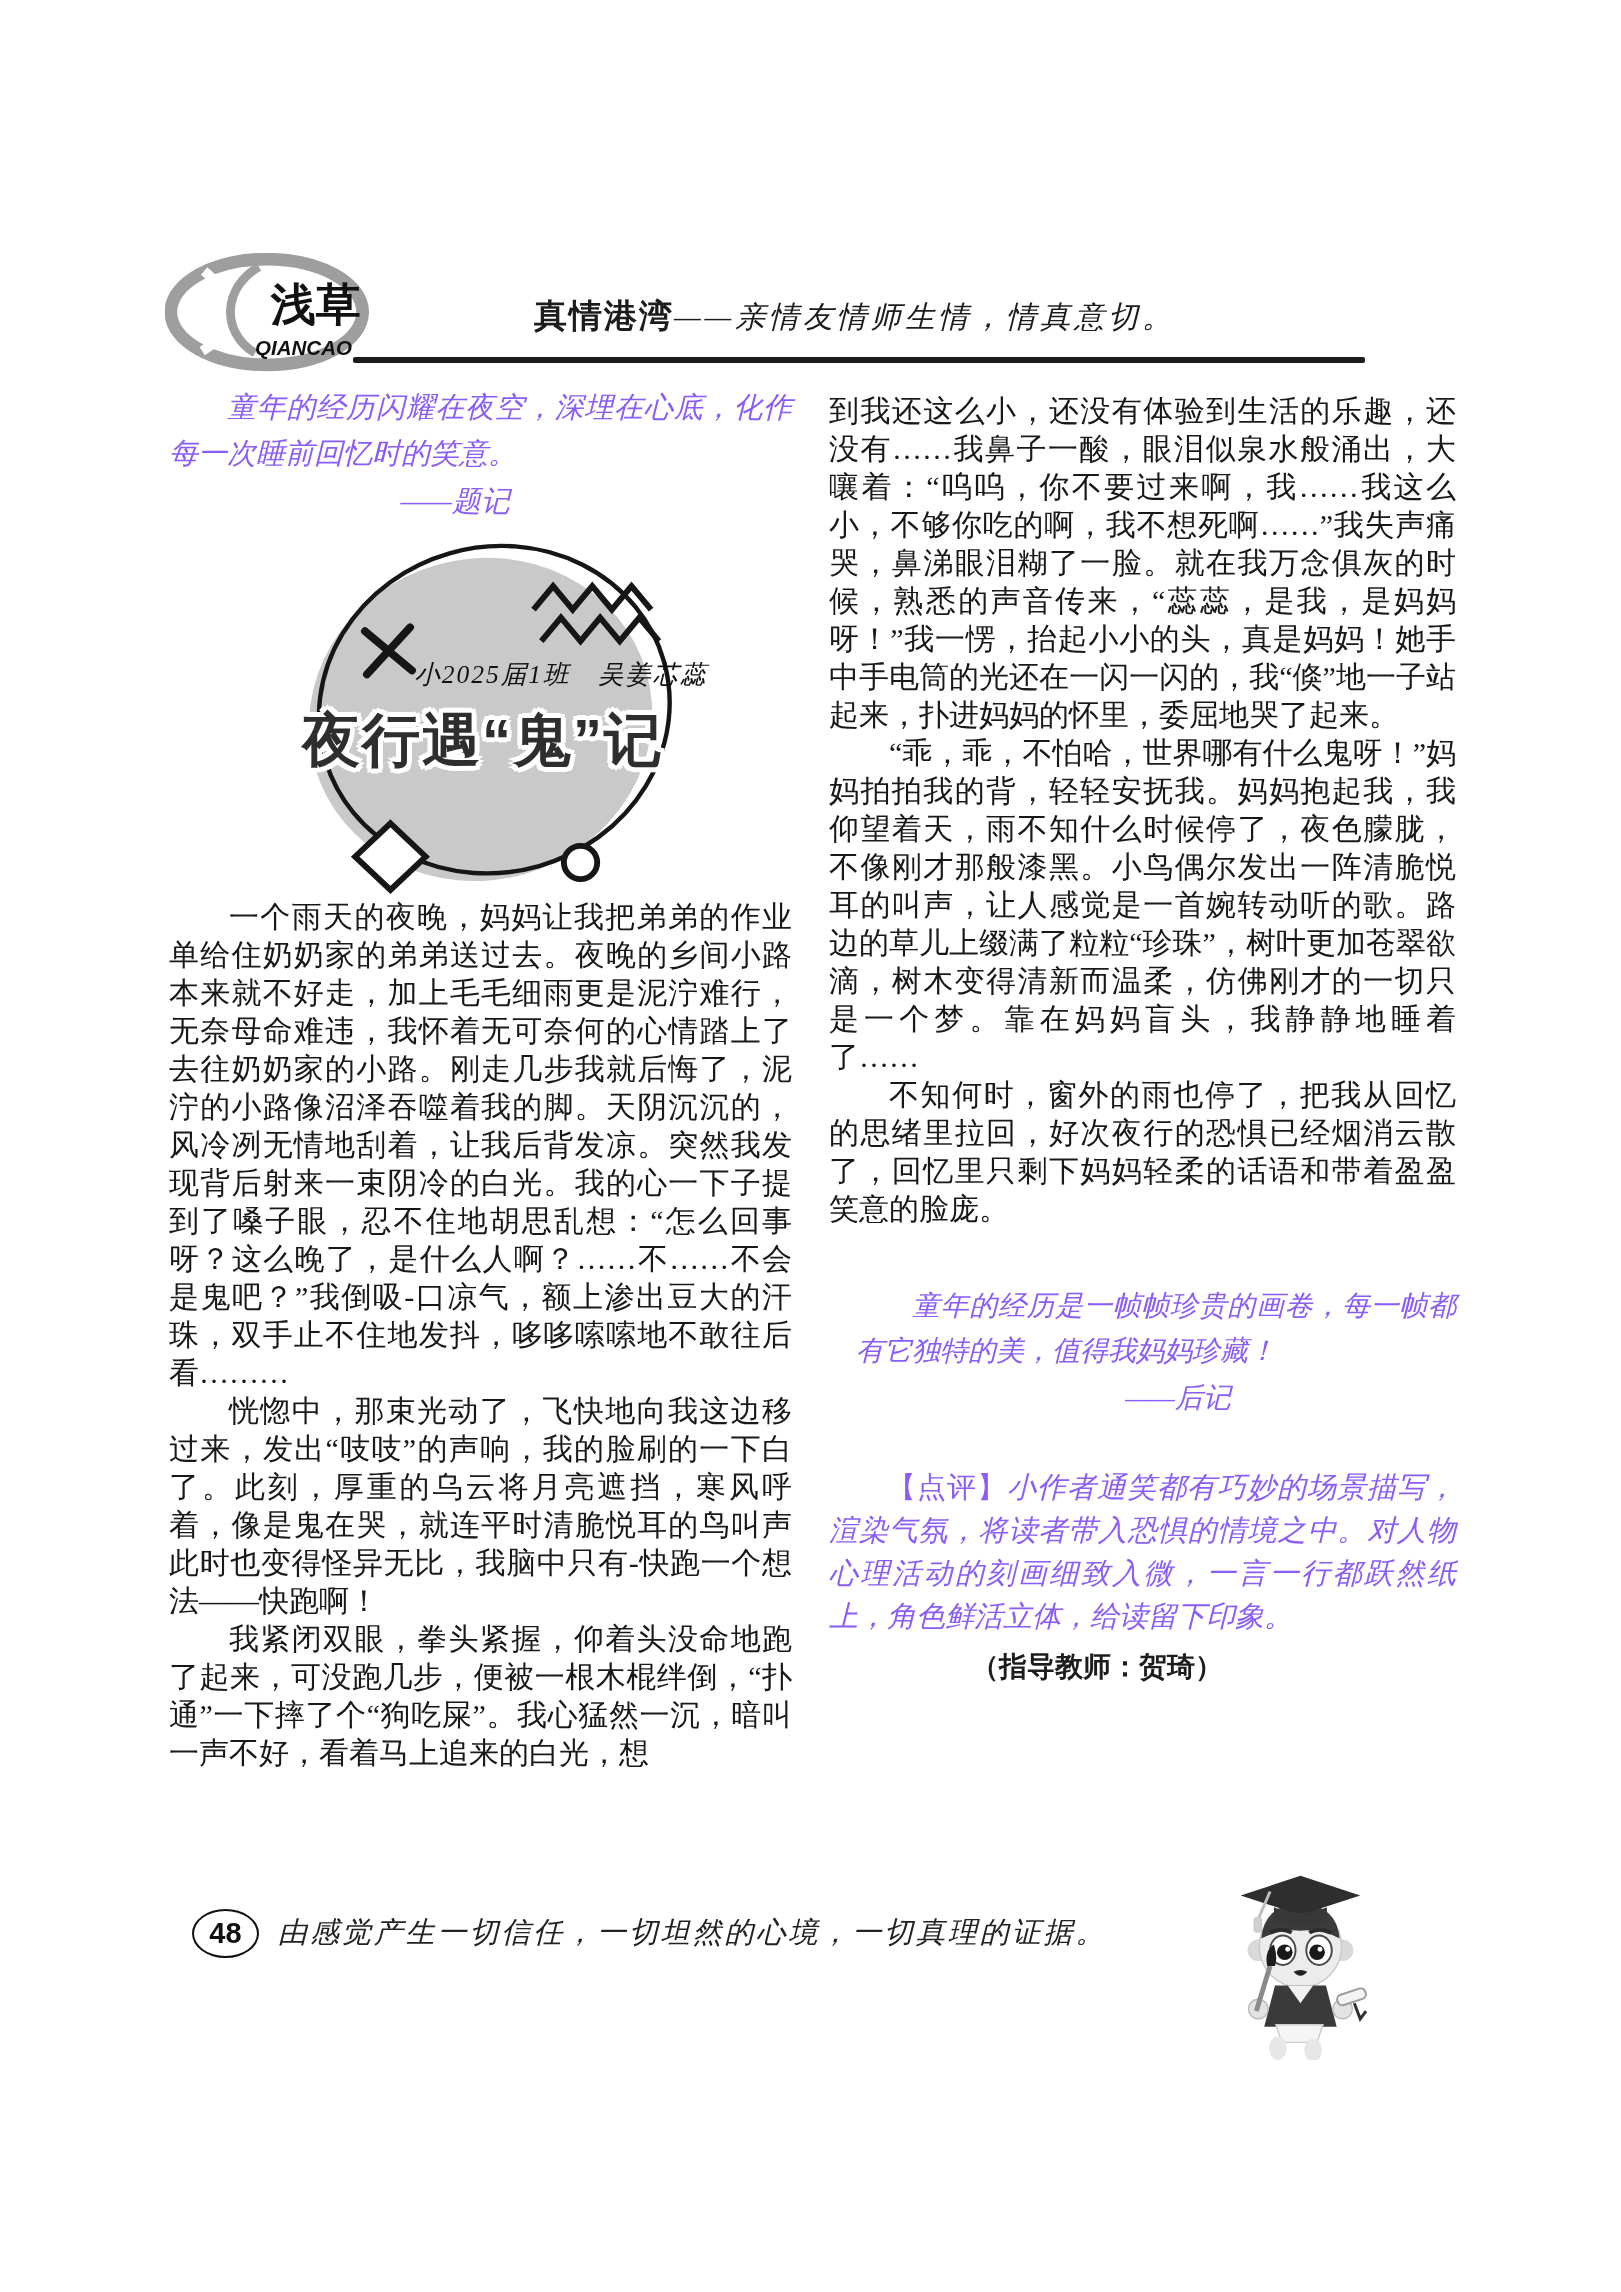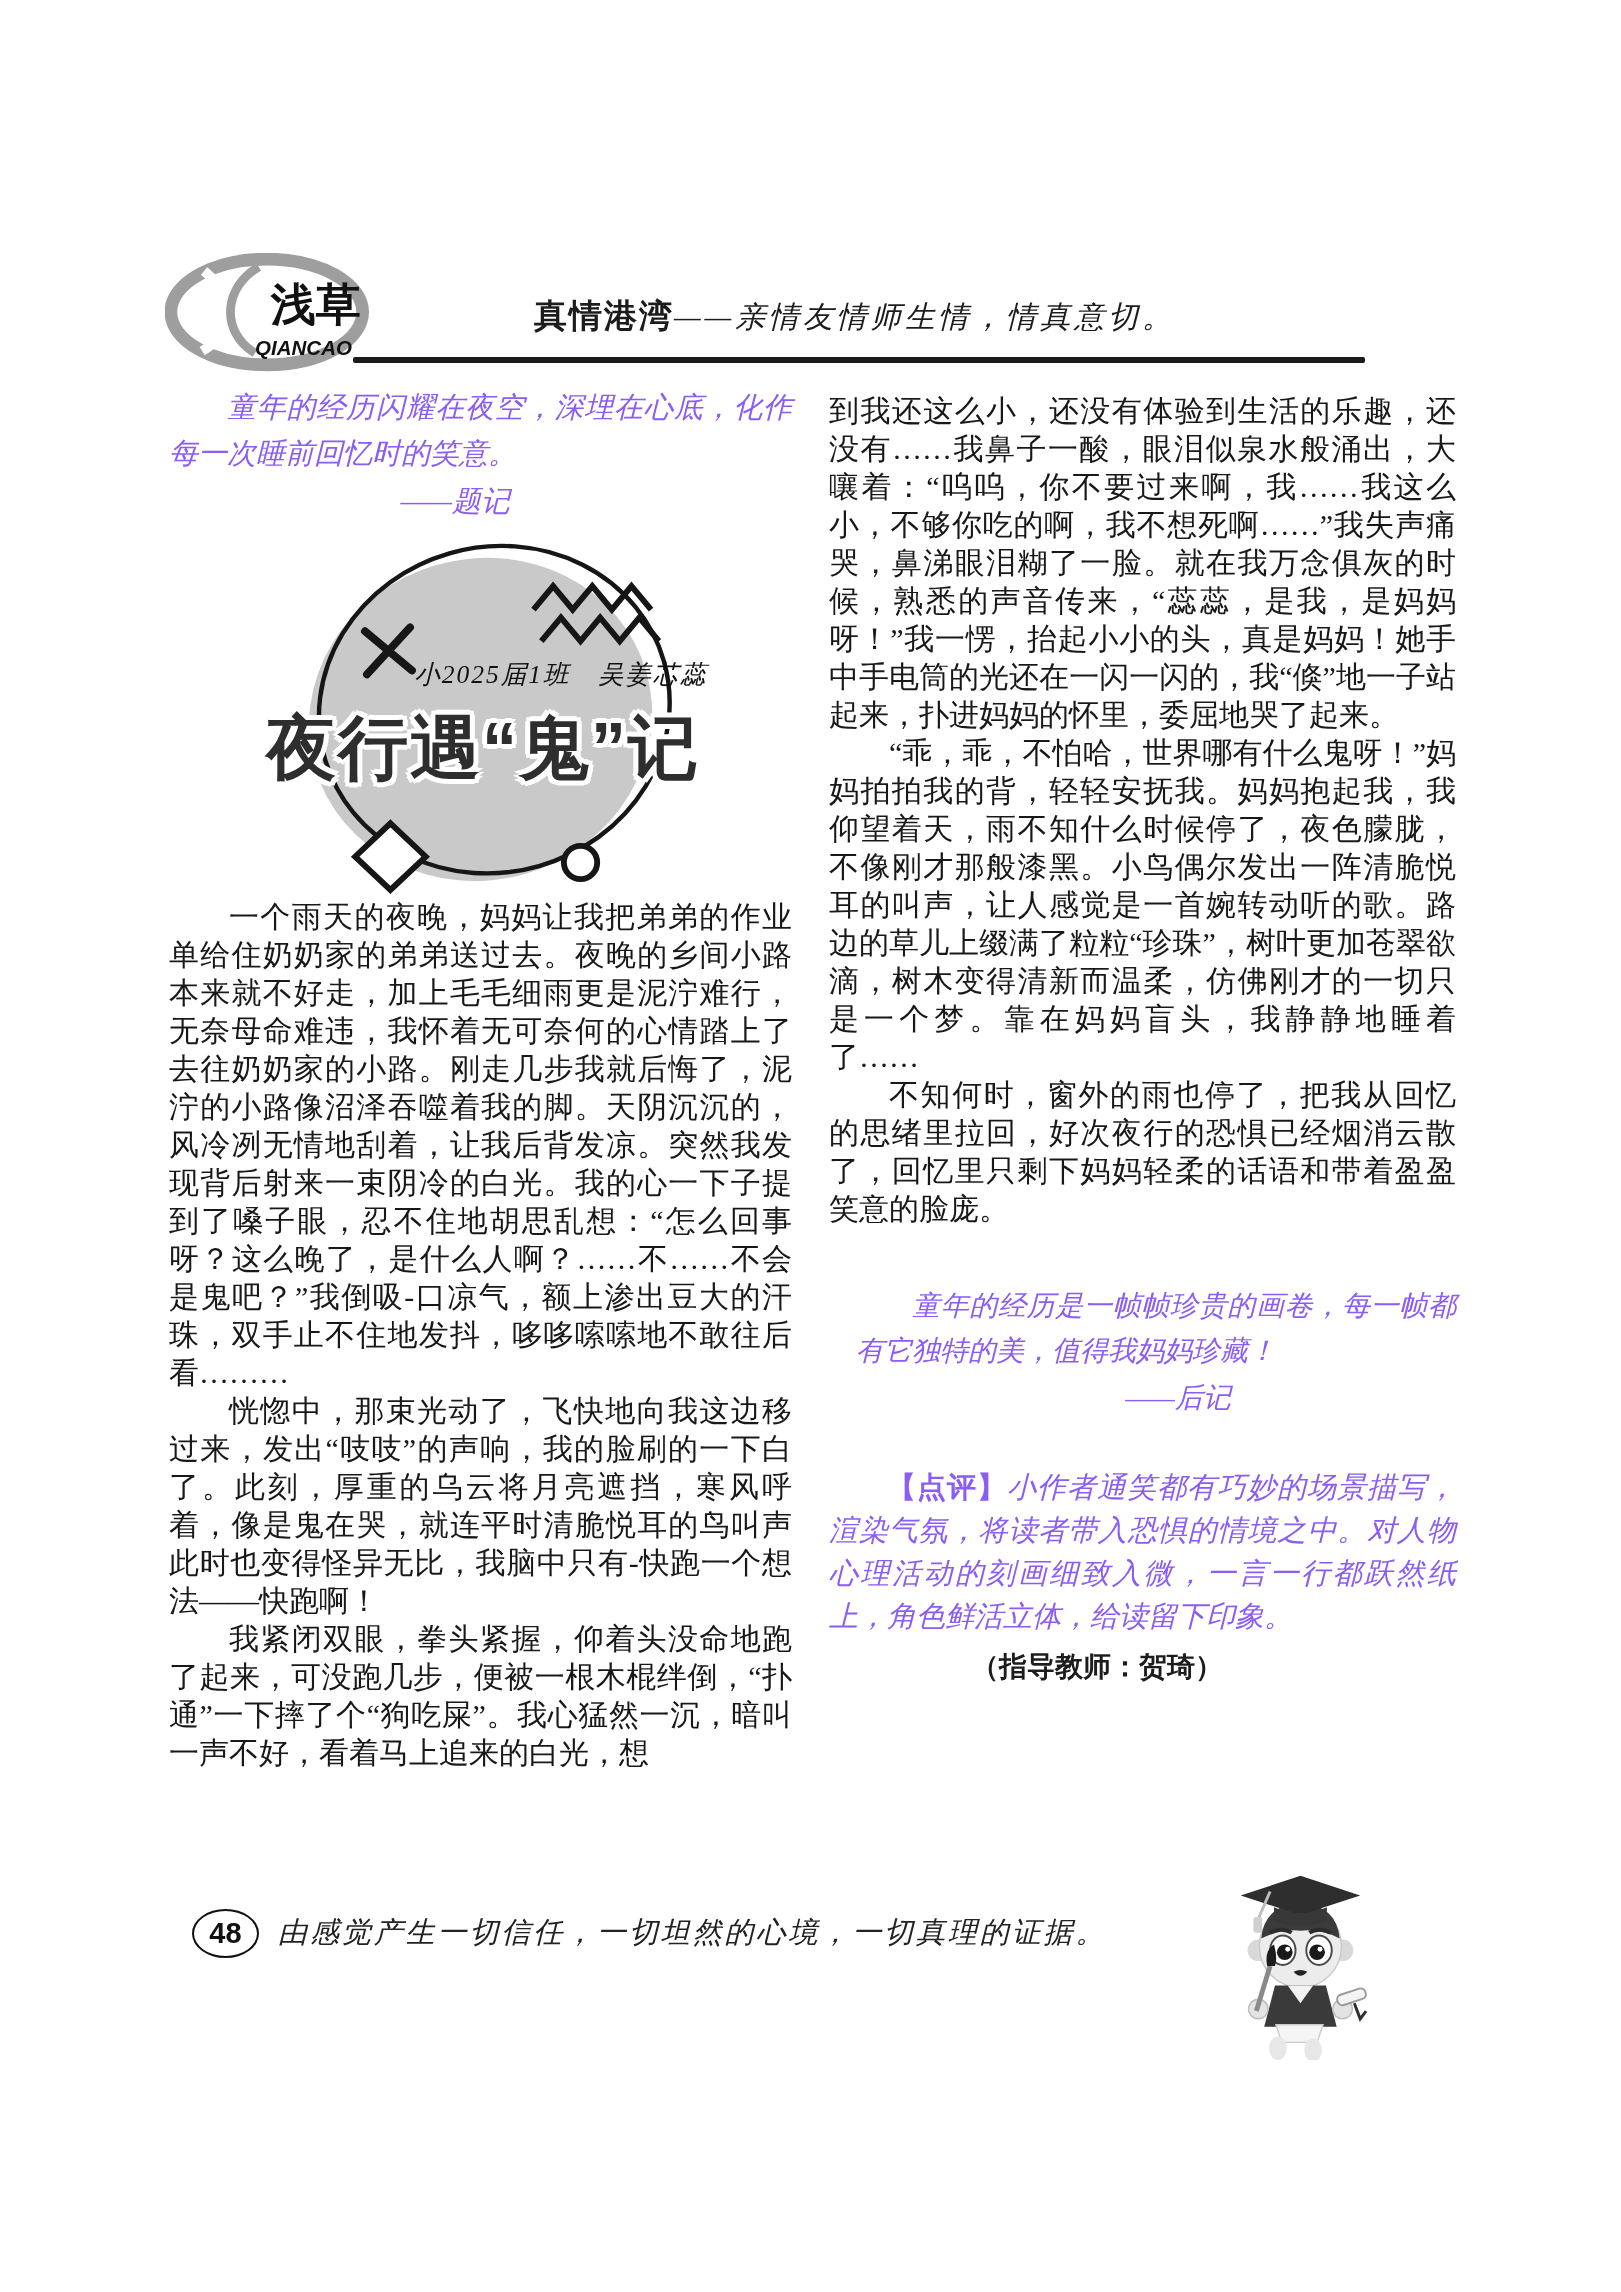--- a/index.html
+++ b/index.html
@@ -50,21 +50,21 @@
   .title-svg{position:absolute;left:0;top:0;}
   .byline{
     position:absolute;left:157px;top:120px;width:470px;
     text-align:center;font-size:25.5px;font-style:italic;
     letter-spacing:2px;color:#111;
   }
   .big-title{
     position:absolute;left:-29px;top:165px;width:686px;
     text-align:center;
     font-family:"Liberation Sans","DejaVu Sans",sans-serif;
-    font-weight:bold;font-size:70px;letter-spacing:2px;color:#2e2e2e;
+    font-weight:bold;font-size:58px;letter-spacing:2px;color:#2e2e2e;
     text-shadow:
       -4.9px 0 0 #fff,4.9px 0 0 #fff,0 -4.9px 0 #fff,0 4.9px 0 #fff,
       -3.9px -3.9px 0 #fff,3.9px 3.9px 0 #fff,-3.9px 3.9px 0 #fff,3.9px -3.9px 0 #fff;
     white-space:nowrap;
   }
   .body-start{margin-top:17.6px;}
   
   .postscript{margin-top:55px;margin-left:27px;}
   .postscript-text{
     margin:0;font-size:28px;line-height:45px;text-indent:2em;
@@ -74,21 +74,21 @@
     margin:5.9px 0 0 0;font-size:28px;text-align:right;padding-right:225px;
   }
   
   .comment{margin-top:49px;}
   .comment-text{
     margin:0;font-size:29px;line-height:43px;
     text-align:justify;text-justify:inter-character;text-indent:2em;
   }
   .comment-label{
     font-family:"Liberation Sans","DejaVu Sans",sans-serif;
-    font-weight:bold;font-style:normal;
+    font-weight:normal;font-style:normal;
   }
   .teacher-line{
     margin:9.8px 0 0 0;
     font-family:"Liberation Sans","DejaVu Sans",sans-serif;
     font-weight:bold;font-size:28px;
     text-align:right;padding-right:233px;font-style:normal;
   }
   
   .page-num{
     position:absolute;left:192px;top:1909px;width:63px;height:45px;

